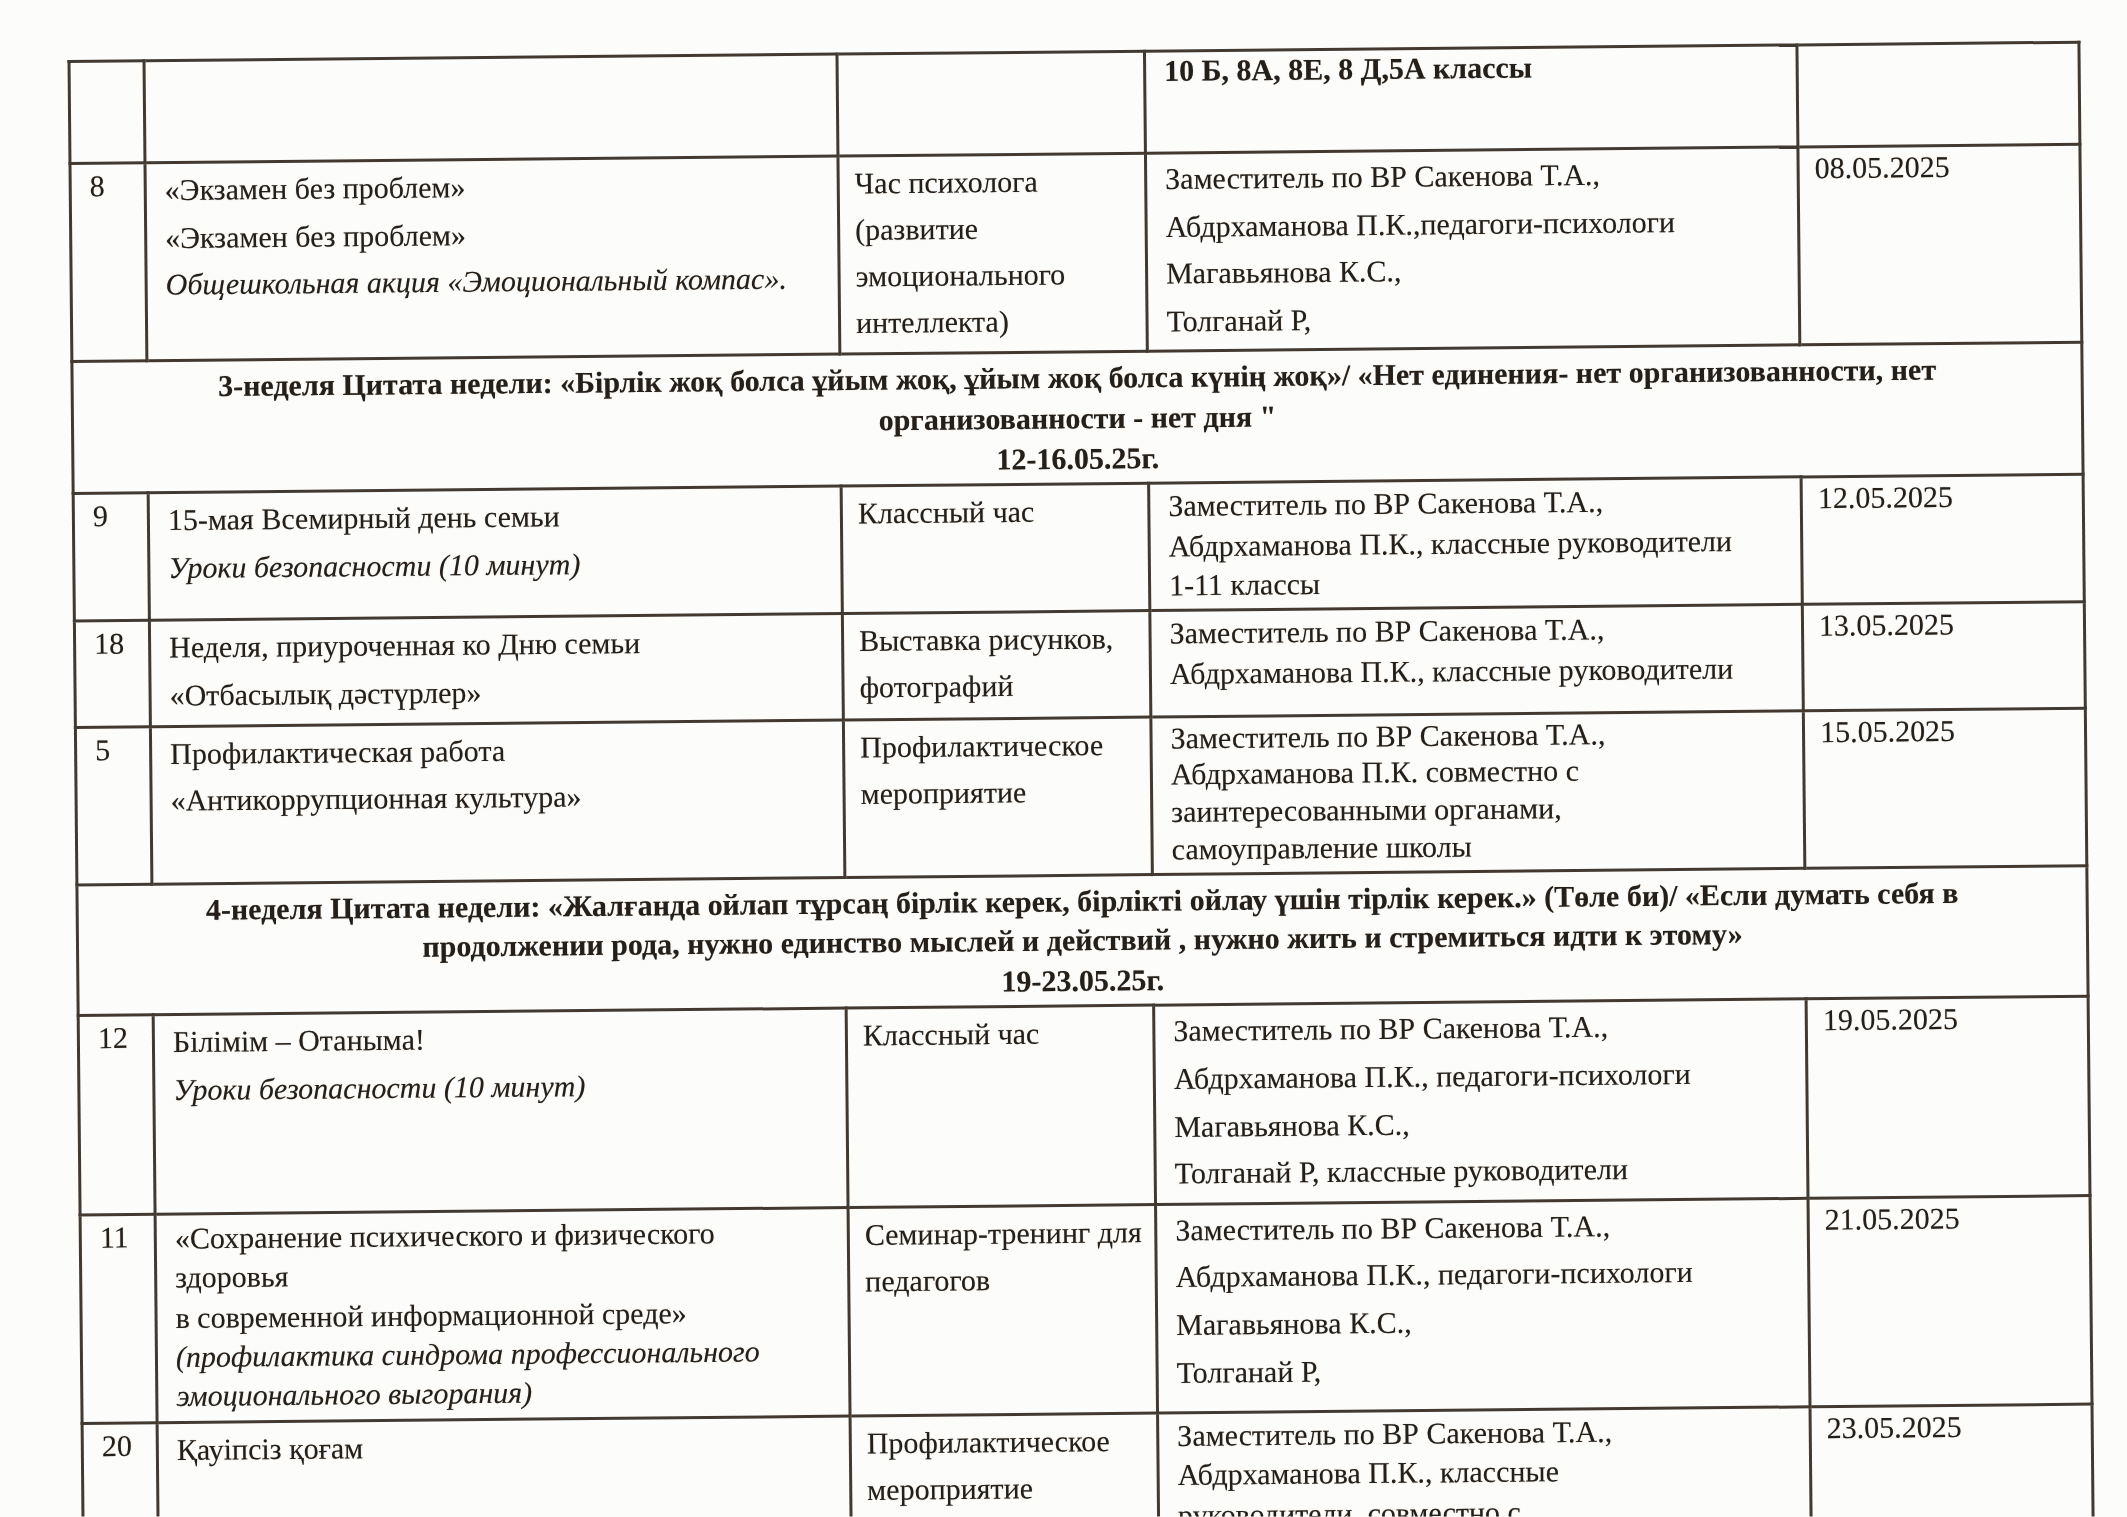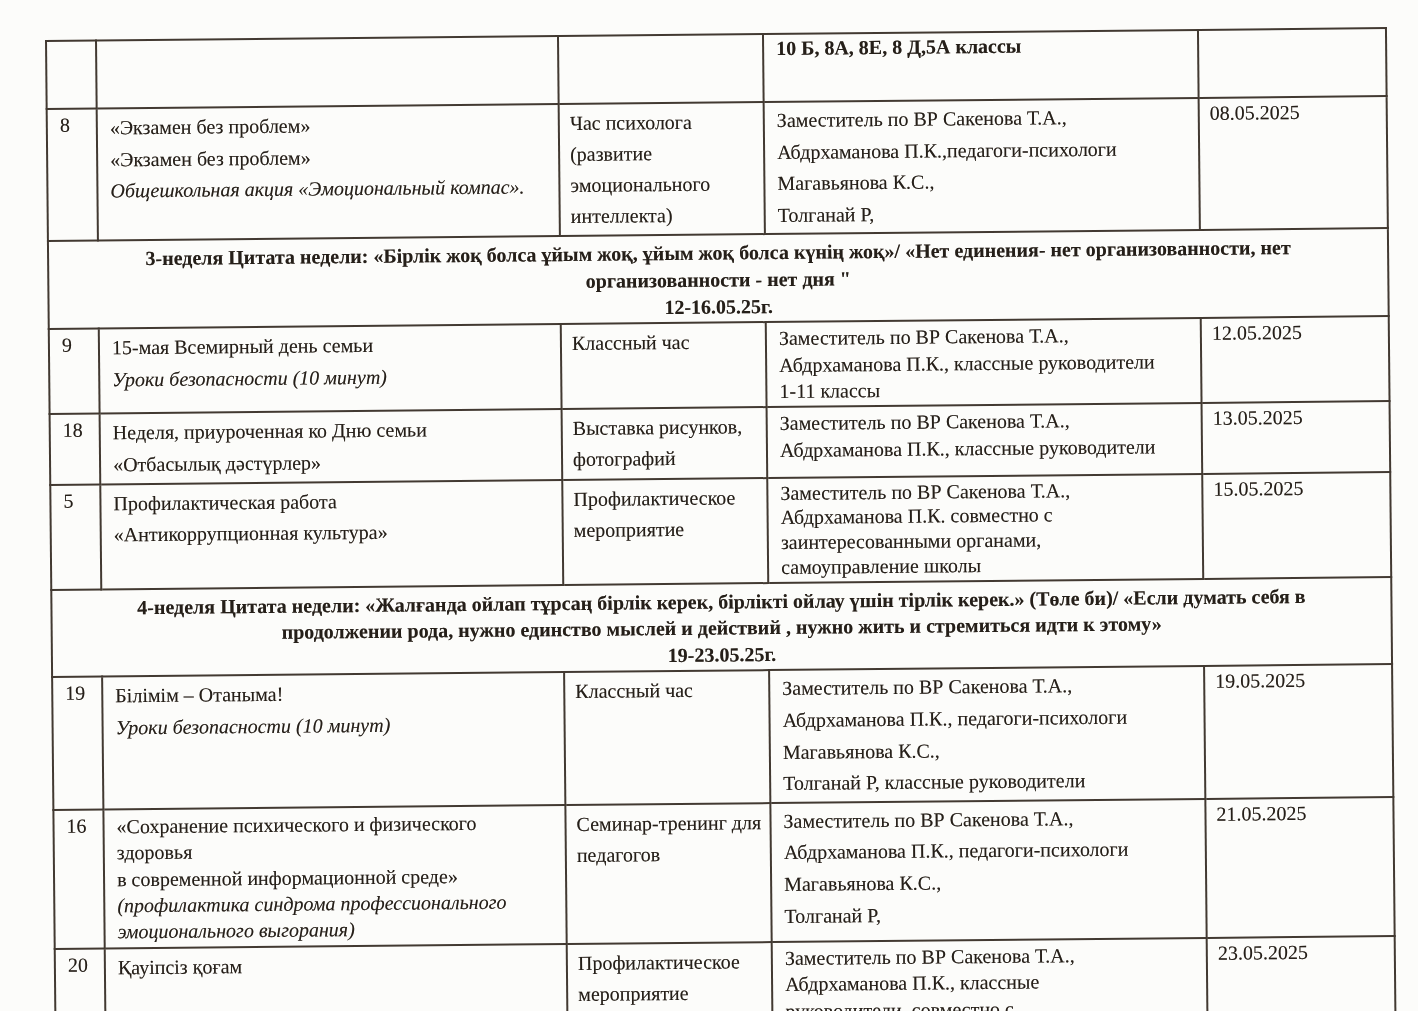--- a/index.html
+++ b/index.html
@@ -162,21 +162,21 @@
       <tr style="height:80px">
         <td class="c-week" colspan="5">
           <div class="line">4-неделя Цитата недели: «Жалғанда ойлап тұрсаң бірлік керек, бірлікті ойлау үшін тірлік керек.» (Төле би)/ «Если думать себя в</div>
           <div class="line">продолжении рода, нужно единство мыслей и действий , нужно жить и стремиться идти к этому»</div>
           <div class="line">19-23.05.25г.</div>
         </td>
       </tr>
 
       <tr style="height:120px">
         <td class="c-num">
-          <div class="line">19</div>
+          <div class="line">12</div>
         </td>
         <td class="c-name">
           <div class="line">Білімім – Отаныма!</div>
           <div class="line italic">Уроки безопасности (10 минут)</div>
         </td>
         <td class="c-fmt">
           <div class="line">Классный час</div>
         </td>
         <td class="c-resp lh-loose">
           <div class="line">Заместитель  по ВР Сакенова Т.А.,</div>
@@ -184,21 +184,21 @@
           <div class="line">Магавьянова К.С.,</div>
           <div class="line">Толганай Р,  классные руководители</div>
         </td>
         <td class="c-date">
           <div class="line">19.05.2025</div>
         </td>
       </tr>
 
       <tr style="height:130px">
         <td class="c-num">
-          <div class="line">16</div>
+          <div class="line">11</div>
         </td>
         <td class="c-name lh-tight">
           <div class="line">«Сохранение психического и физического здоровья</div>
           <div class="line">в современной информационной среде»</div>
           <div class="line italic">(профилактика синдрома профессионального эмоционального выгорания)</div>
         </td>
         <td class="c-fmt">
           <div class="line">Семинар-тренинг для педагогов</div>
         </td>
         <td class="c-resp lh-loose">

